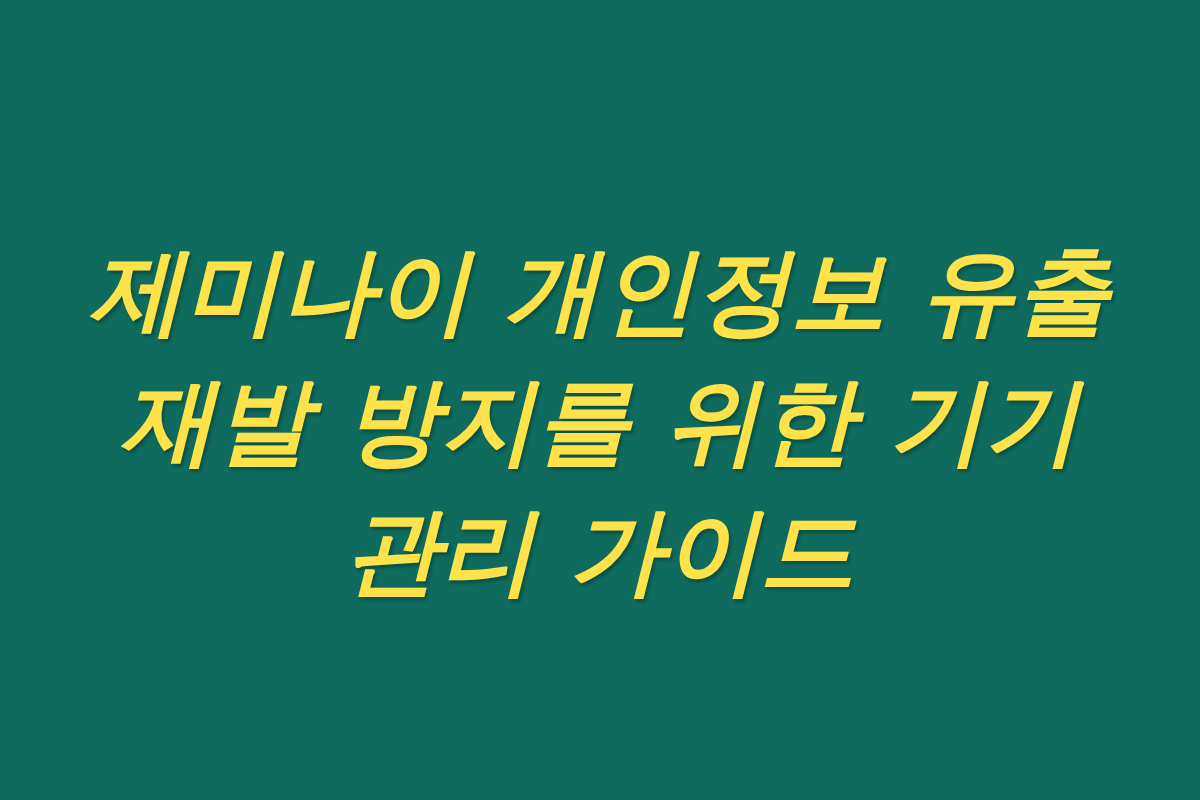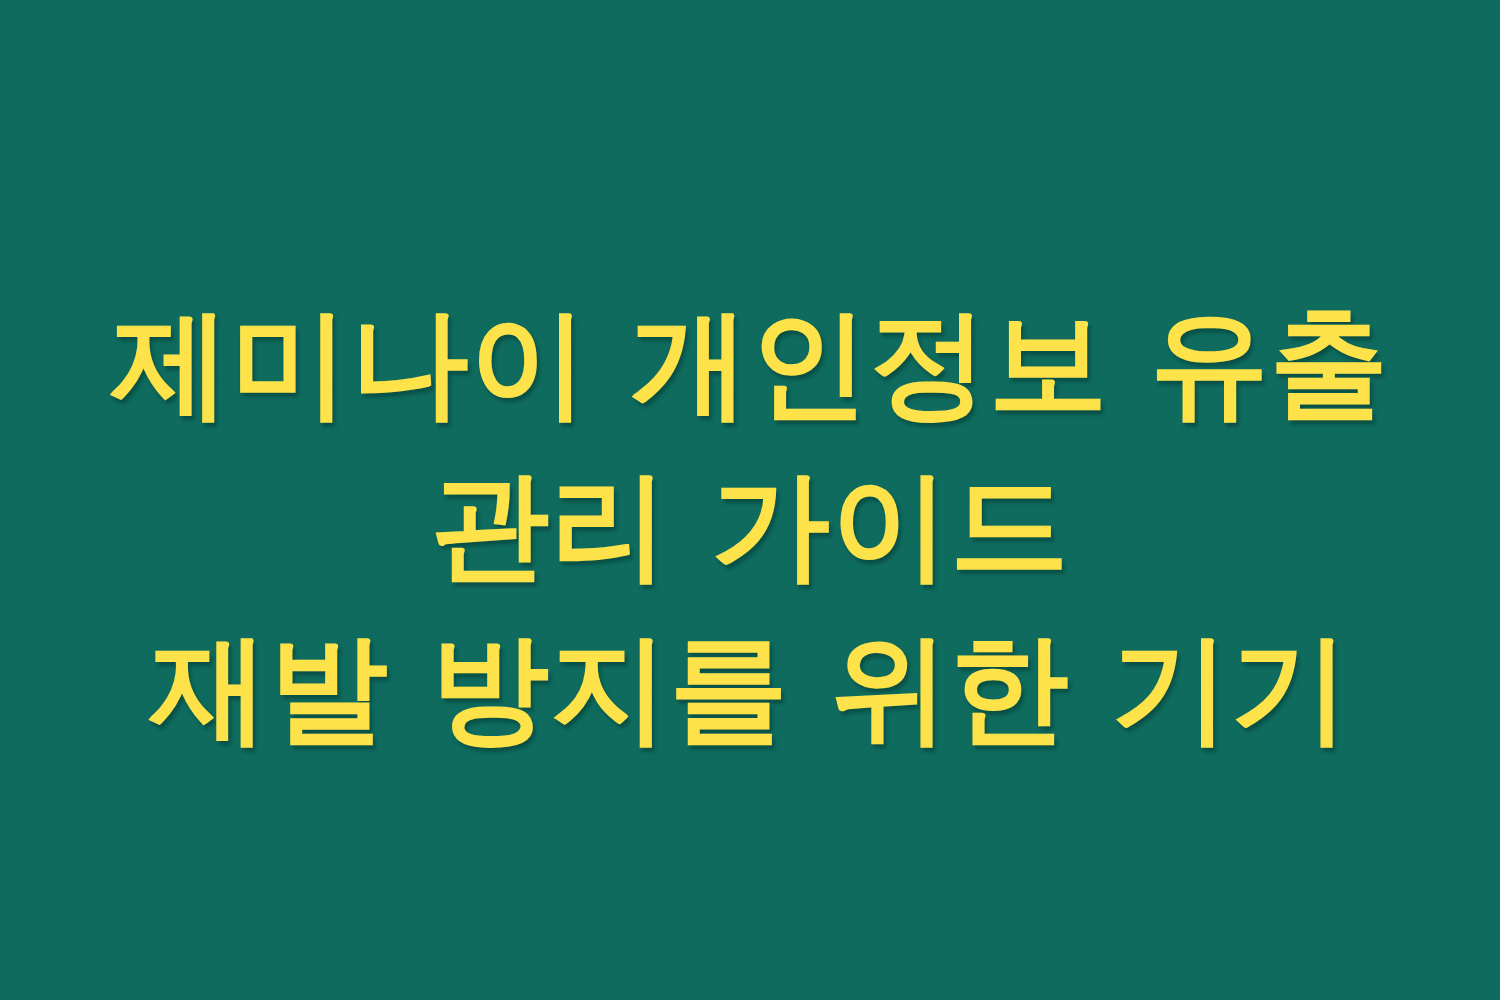--- a/index.html
+++ b/index.html
@@ -35,31 +35,32 @@
     text-align: center;
     color: #fde24a;
     font-family: "DejaVu Sans", "Liberation Sans", sans-serif;
     font-weight: 700;
     font-size: 95px;
     line-height: 130px;
     letter-spacing: 0.5px;
     word-break: keep-all;
     text-shadow: 2px 3px 3px rgba(4, 46, 40, 0.45);
     transform: translateY(21px);
+    font-style: italic;
   }
 
   #headline .line {
     display: block;
     white-space: nowrap;
   }
 </style>
 </head>
 <body>
 
 <div id="poster" style="background-color: rgb(14, 107, 94);">
 
   <h1 id="headline" style="color: rgb(253, 226, 74); text-shadow: rgba(4, 46, 40, 0.45) 2px 3px 3px;">
     <span class="line">제미나이 개인정보 유출</span>
+    <span class="line">재발 방지를 위한 기기</span>
     <span class="line">관리 가이드</span>
-    <span class="line">재발 방지를 위한 기기</span>
   </h1>
 
 </div>
 
 </body></html>

